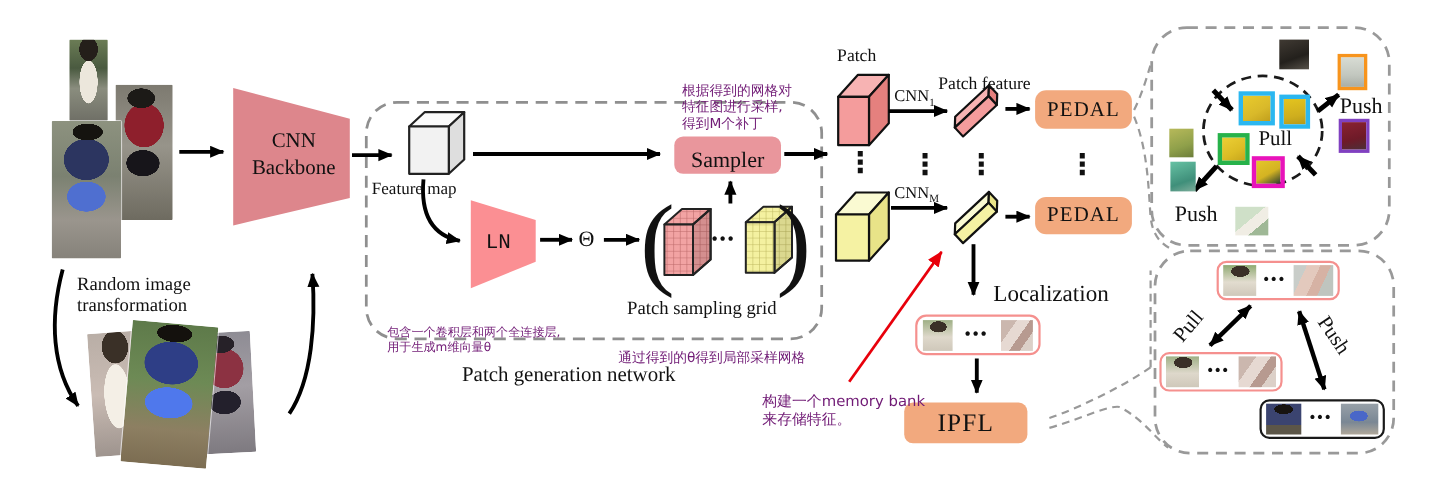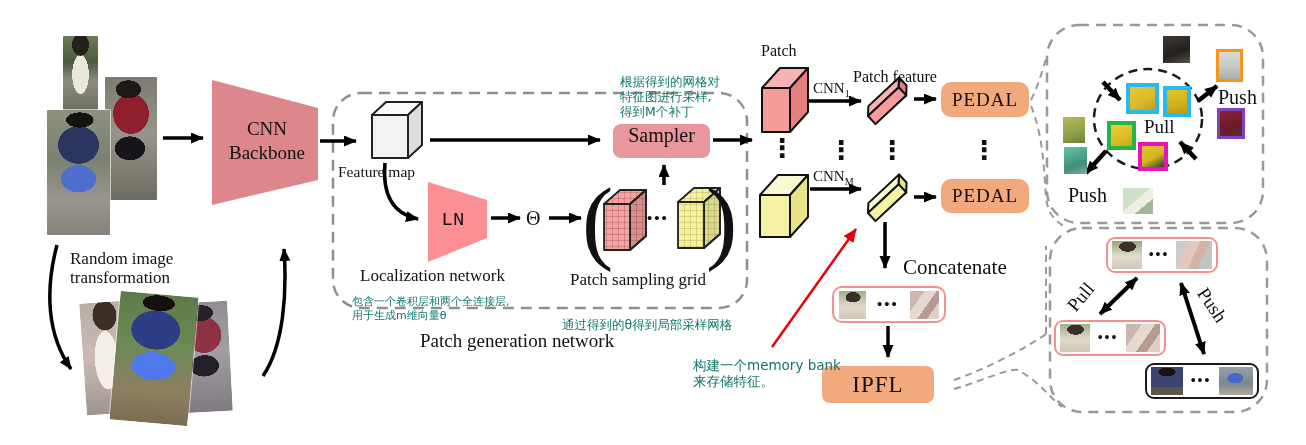--- a/index.html
+++ b/index.html
@@ -1,26 +1,26 @@
 <!DOCTYPE html>
 <html><head>
 <meta charset="utf-8">
 <style>
   html,body{margin:0;padding:0;background:#fff;}
   #stage{position:relative;width:1306px;height:445px;background:#fff;overflow:hidden;
          font-family:"Liberation Serif",serif;color:#111;}
   .abs{position:absolute;}
   svg.layer{position:absolute;left:0;top:0;z-index:1;}
   .lbl{z-index:4;line-height:1.1;}
-  .note{color:#0f766e;font-family:"DejaVu Sans",sans-serif;z-index:6;line-height:15px;font-size:12.5px;white-space:nowrap;}
+  .note{color:#701a75;font-family:"DejaVu Sans",sans-serif;z-index:6;line-height:15px;font-size:12.5px;white-space:nowrap;}
   .photo{border-radius:1px;box-shadow:0 0 0 1px rgba(255,255,255,.6);z-index:2;}
   .box-lbl{display:flex;align-items:center;justify-content:center;text-align:center;z-index:4;}
   .pedal{background:#f2a97e;border-radius:10px;display:flex;align-items:center;justify-content:center;
          font-size:19px;letter-spacing:1px;z-index:3;}
-  .sampler{background:#e9969c;border-radius:8px;display:flex;align-items:flex-start;justify-content:center;
+  .sampler{background:#e9969c;border-radius:8px;display:flex;align-items:flex-end;justify-content:center;
          font-size:20px;z-index:3;}
   .strip{background:#fff;border:2px solid #f5908e;border-radius:10px;display:flex;align-items:center;
          justify-content:space-between;padding:3px 5px;box-sizing:border-box;z-index:3;gap:2px;}
   .strip .th{height:28px;flex:0 0 auto;}
   .hdots{font-weight:bold;letter-spacing:2px;font-size:14px;z-index:4;}
   .vdots{font-weight:bold;font-size:26px;z-index:4;font-family:"DejaVu Sans",sans-serif;}
   .bracket{font-size:94px;font-weight:400;line-height:96px;z-index:3;}
   .patchthumb{z-index:4;box-sizing:border-box;}
   .mrow{background:#fff;border:2.5px solid #f5908e;border-radius:9px;display:flex;align-items:center;
         justify-content:space-between;padding:2px 4px;box-sizing:border-box;z-index:4;gap:2px;}
@@ -165,21 +165,20 @@
 
   <div class="abs lbl" style="left:338px;top:163px;font-size:15.5px;">Feature map</div>
   <div class="abs box-lbl" style="left:432px;top:208px;width:42px;height:24px;font-size:19px;font-family:Liberation Mono, monospace;">LN</div>
   <div class="abs lbl" style="left:526px;top:207px;font-size:20px;">Θ</div>
   <div class="abs sampler" style="left:613px;top:124px;width:97px;height:34px;">
     <span>Sampler</span>
   </div>
   <div class="abs bracket" style="left:582px;top:172px;">(</div>
   <div class="abs bracket" style="left:706px;top:172px;">)</div>
   <div class="abs hdots" style="left:647px;top:210px;font-size:15px;">•••</div>
-  <div class="abs lbl" style="left:360px;top:267px;font-size:17px;">Localization network</div>
   <div class="abs lbl" style="left:570px;top:271px;font-size:17px;">Patch sampling grid</div>
   <div class="abs lbl" style="left:420px;top:331px;font-size:19px;">Patch generation network</div>
 
   <div class="abs note" style="left:620px;top:74px;">
     <div>根据得到的网格对</div>
     <div>特征图进行采样,</div>
     <div>得到M个补丁</div>
   </div>
   <div class="abs note" style="left:352px;top:295px;font-size:11px;line-height:13.5px;">
     <div>包含一个卷积层和两个全连接层,</div>
@@ -203,21 +202,21 @@
     <span>PEDAL</span>
   </div>
   <div class="abs pedal" style="left:941px;top:179px;width:88px;height:34px;">
     <span>PEDAL</span>
   </div>
   <div class="abs vdots" style="left:769px;top:133px;">⋮</div>
   <div class="abs vdots" style="left:828px;top:135px;">⋮</div>
   <div class="abs vdots" style="left:879px;top:135px;">⋮</div>
   <div class="abs vdots" style="left:971px;top:135px;">⋮</div>
 
-  <div class="abs lbl" style="left:903px;top:256px;font-size:21px;">Concatenate</div>
+  <div class="abs lbl" style="left:903px;top:256px;font-size:21px;">Localization</div>
 
   <div class="abs strip" style="left:832px;top:286px;width:114px;height:37px;">
     <div class="th" style="width:27px;
          background:radial-gradient(46% 30% at 52% 22%,#3a3027 0 60%,transparent 61%),linear-gradient(180deg,#9fb086,#ded8cb 55%,#cfc8ba);"></div>
     <span class="hdots" style="font-size:15px;">•••</span>
     <div class="th" style="width:29px;
          background:linear-gradient(125deg,#cbb7ae 0 30%,#e6d9d2 30% 55%,#b79a90 55% 75%,#dcd0c8 75%);"></div>
   </div>
 
   <div class="abs pedal" style="left:822px;top:366px;width:112px;height:37px;border-radius:8px;">

